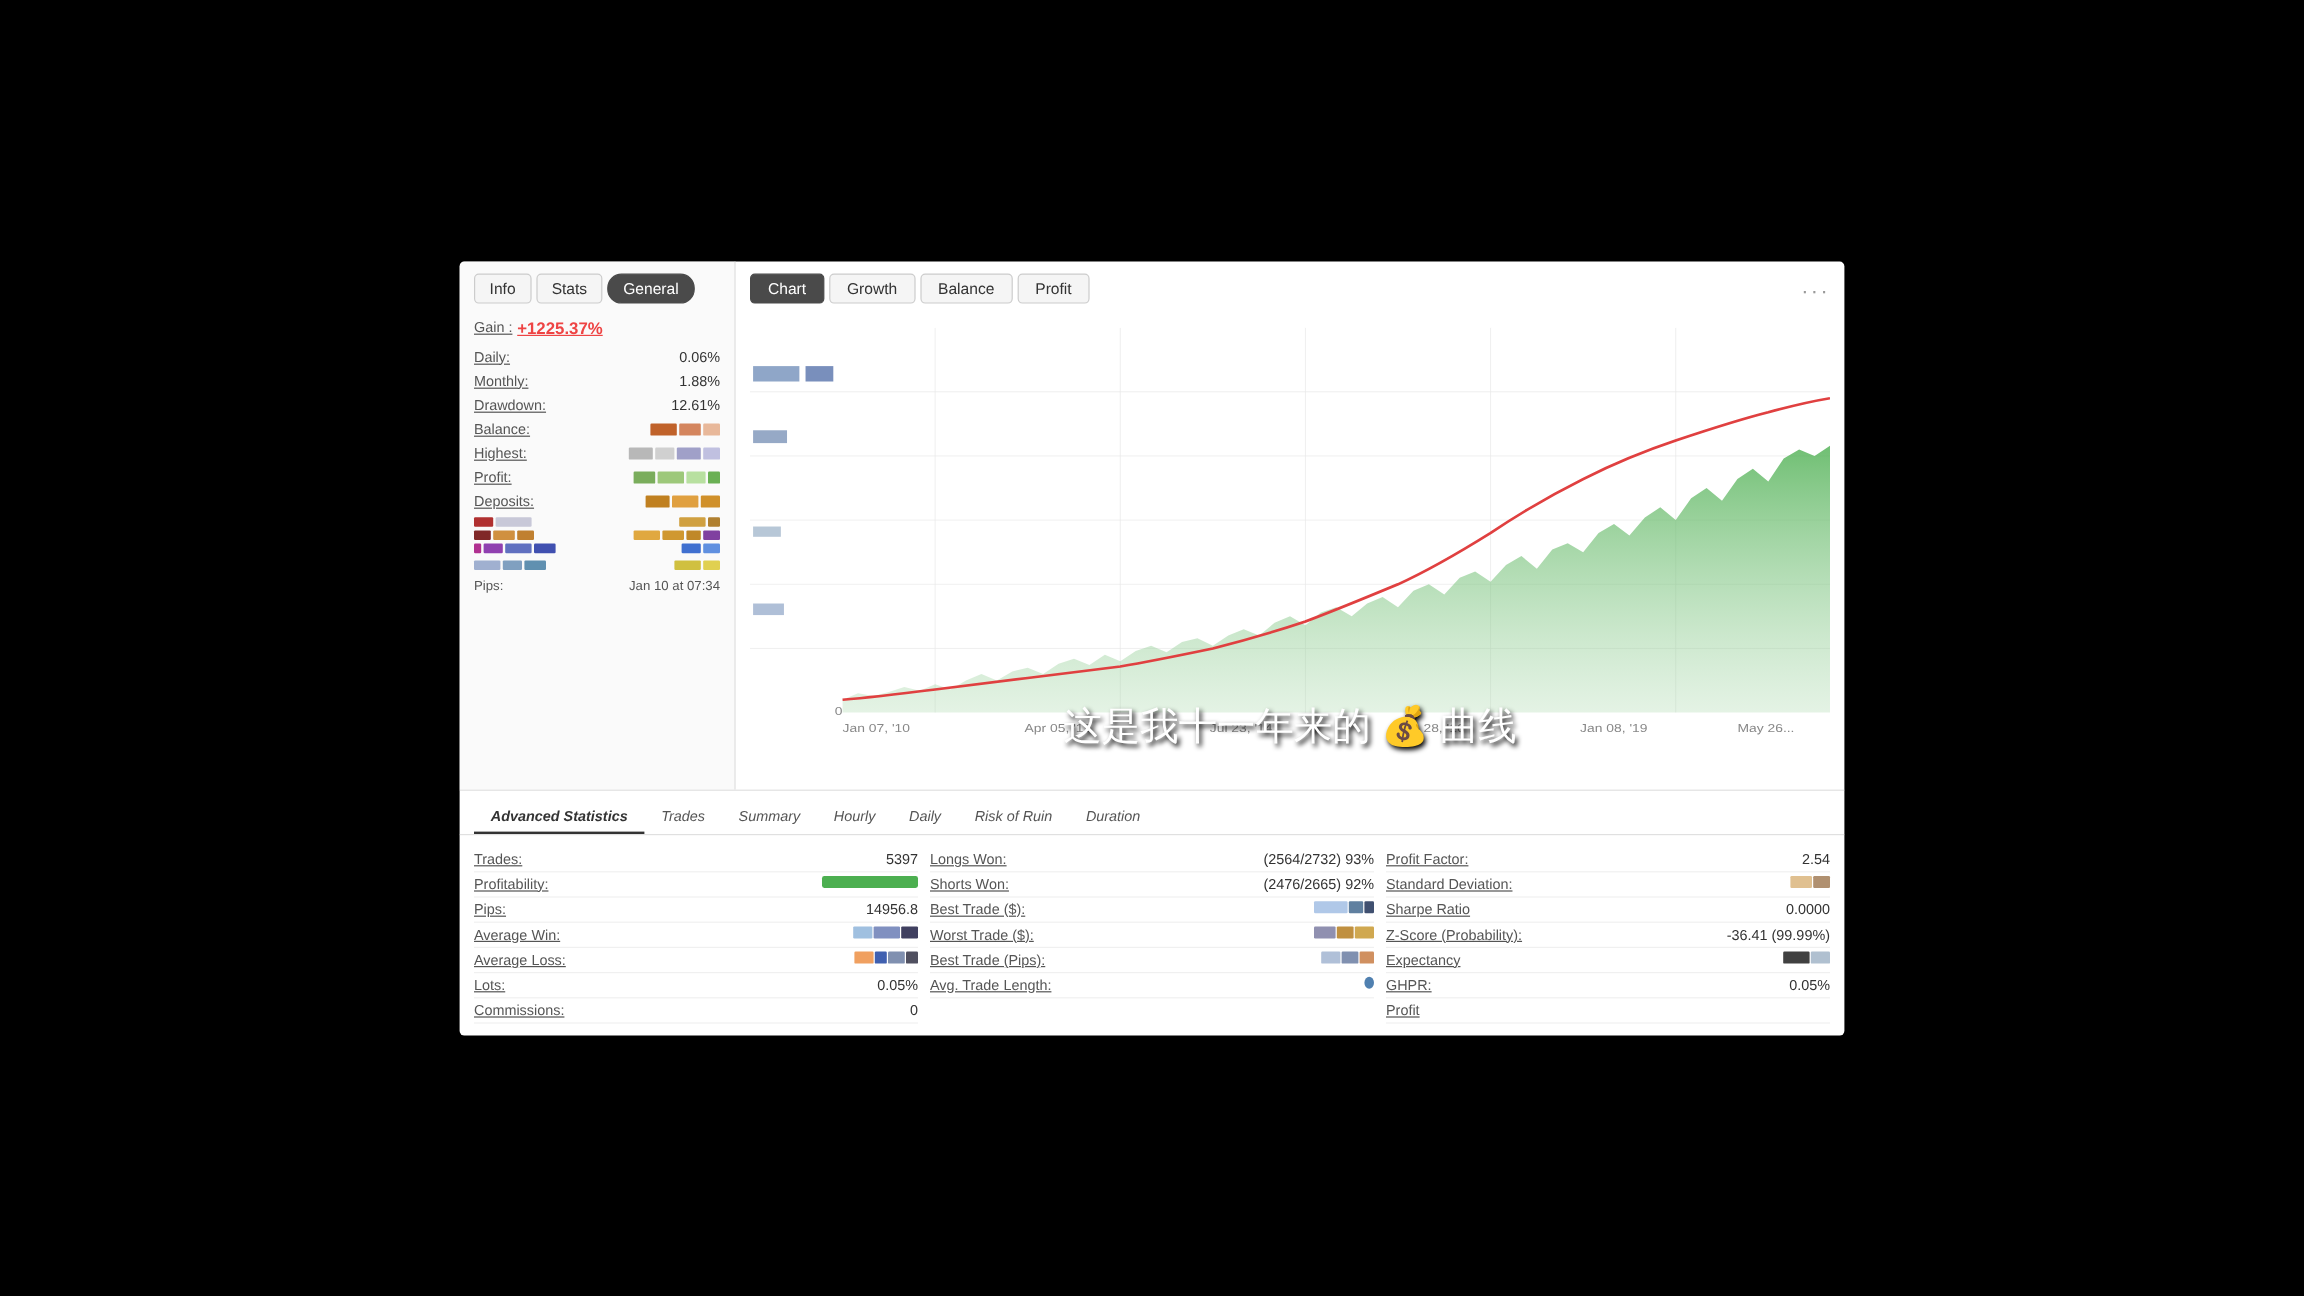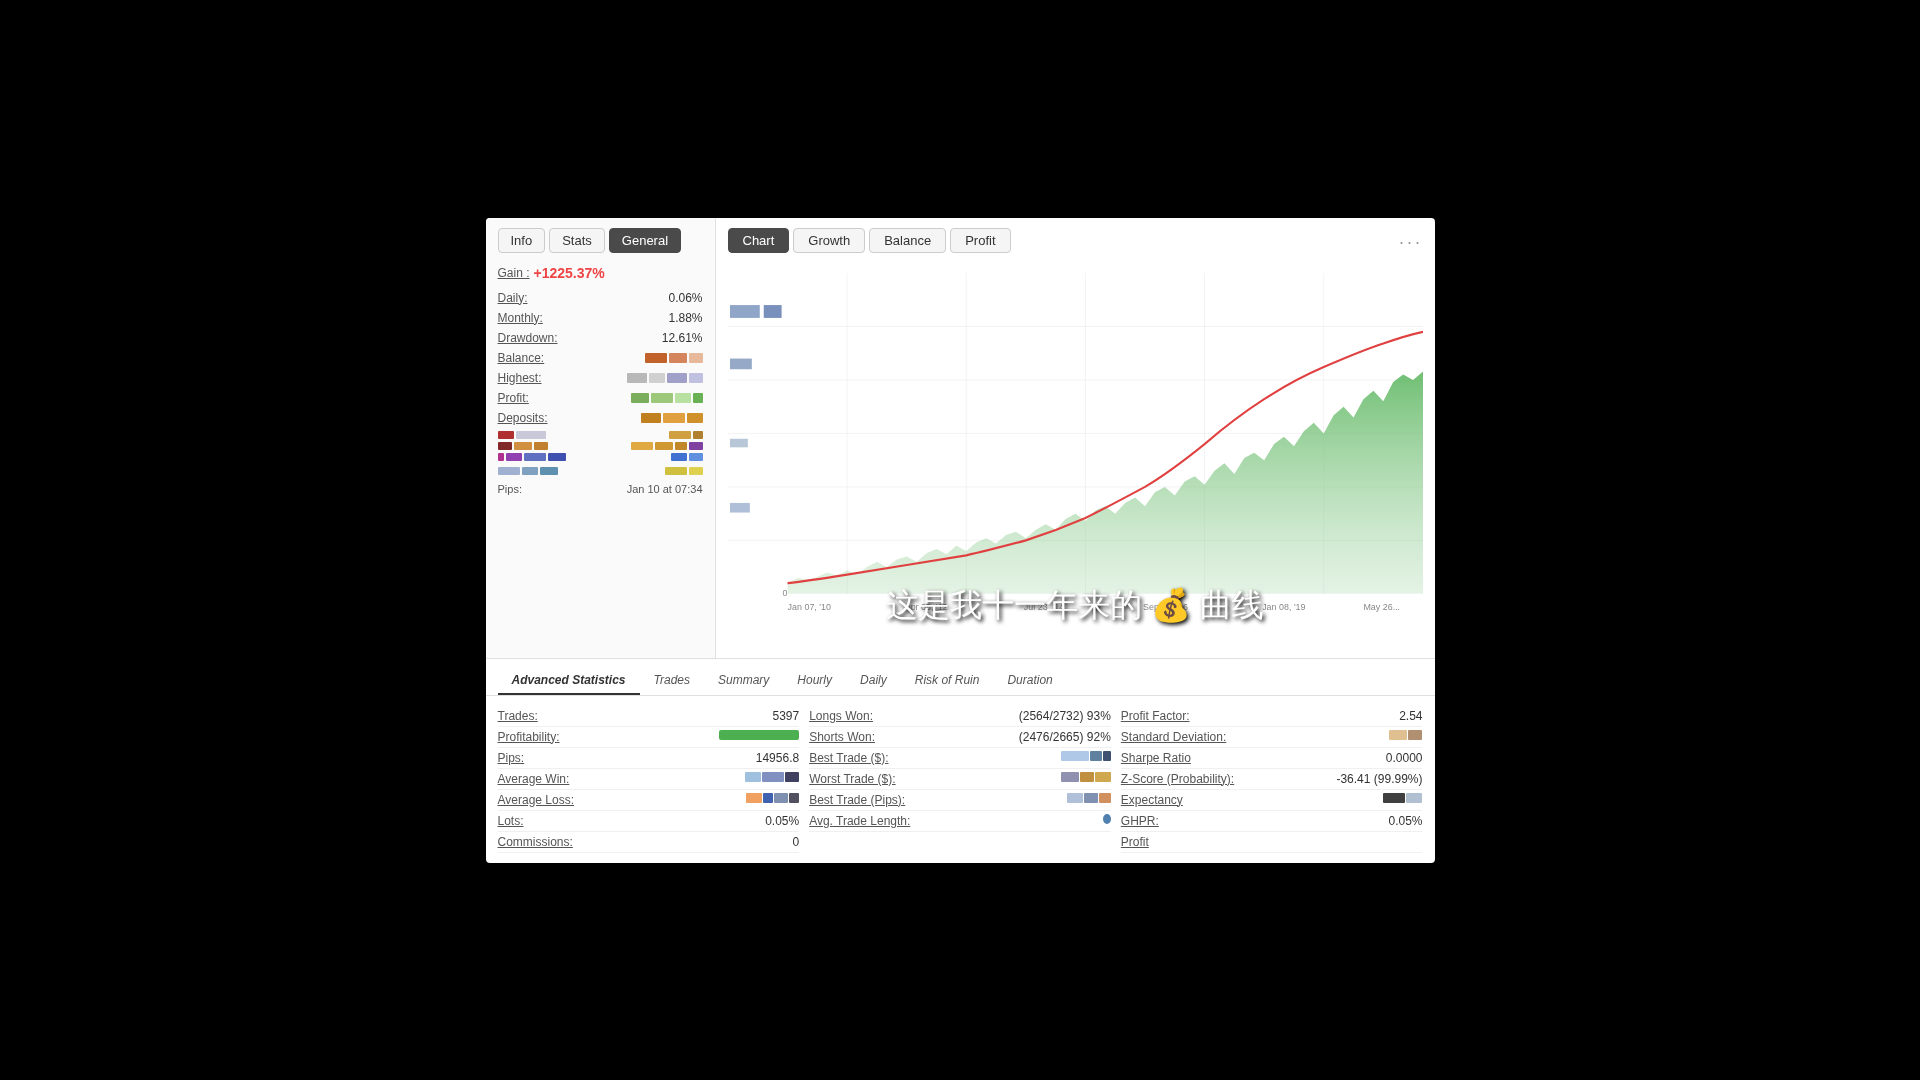--- a/index.html
+++ b/index.html
@@ -6,21 +6,21 @@
     body {
       background: #000;
       width: 1920px;
       height: 1080px;
       display: flex;
       align-items: center;
       justify-content: center;
       font-family: Arial, sans-serif;
     }
     .main-container {
-      width: 949px;
+      width: 1154px;
       background: #fff;
       border-radius: 4px;
       overflow: hidden;
       display: flex;
       flex-direction: column;
     }
     
     .top-section {
       display: flex;
       height: 440px;
@@ -44,20 +44,21 @@
       border: 1px solid #ccc;
       background: #f5f5f5;
       cursor: pointer;
       font-size: 13px;
       color: #333;
     }
     .tab-btn.active {
       background: #4a4a4a;
       color: #fff;
       border-color: #4a4a4a;
+      border-radius: 12px;
     }
     .stat-row {
       display: flex;
       justify-content: space-between;
       align-items: center;
       margin-bottom: 6px;
       font-size: 12px;
     }
     .stat-label {
       color: #555;
@@ -65,20 +66,21 @@
       font-size: 12px;
     }
     .stat-value {
       font-size: 12px;
       color: #333;
     }
     .gain-value {
       color: #e44;
       font-weight: bold;
       font-size: 14px;
+      text-decoration: underline;
     }
     .color-bars {
       display: flex;
       gap: 2px;
       align-items: center;
     }
     .bar-block {
       height: 10px;
       border-radius: 1px;
     }

